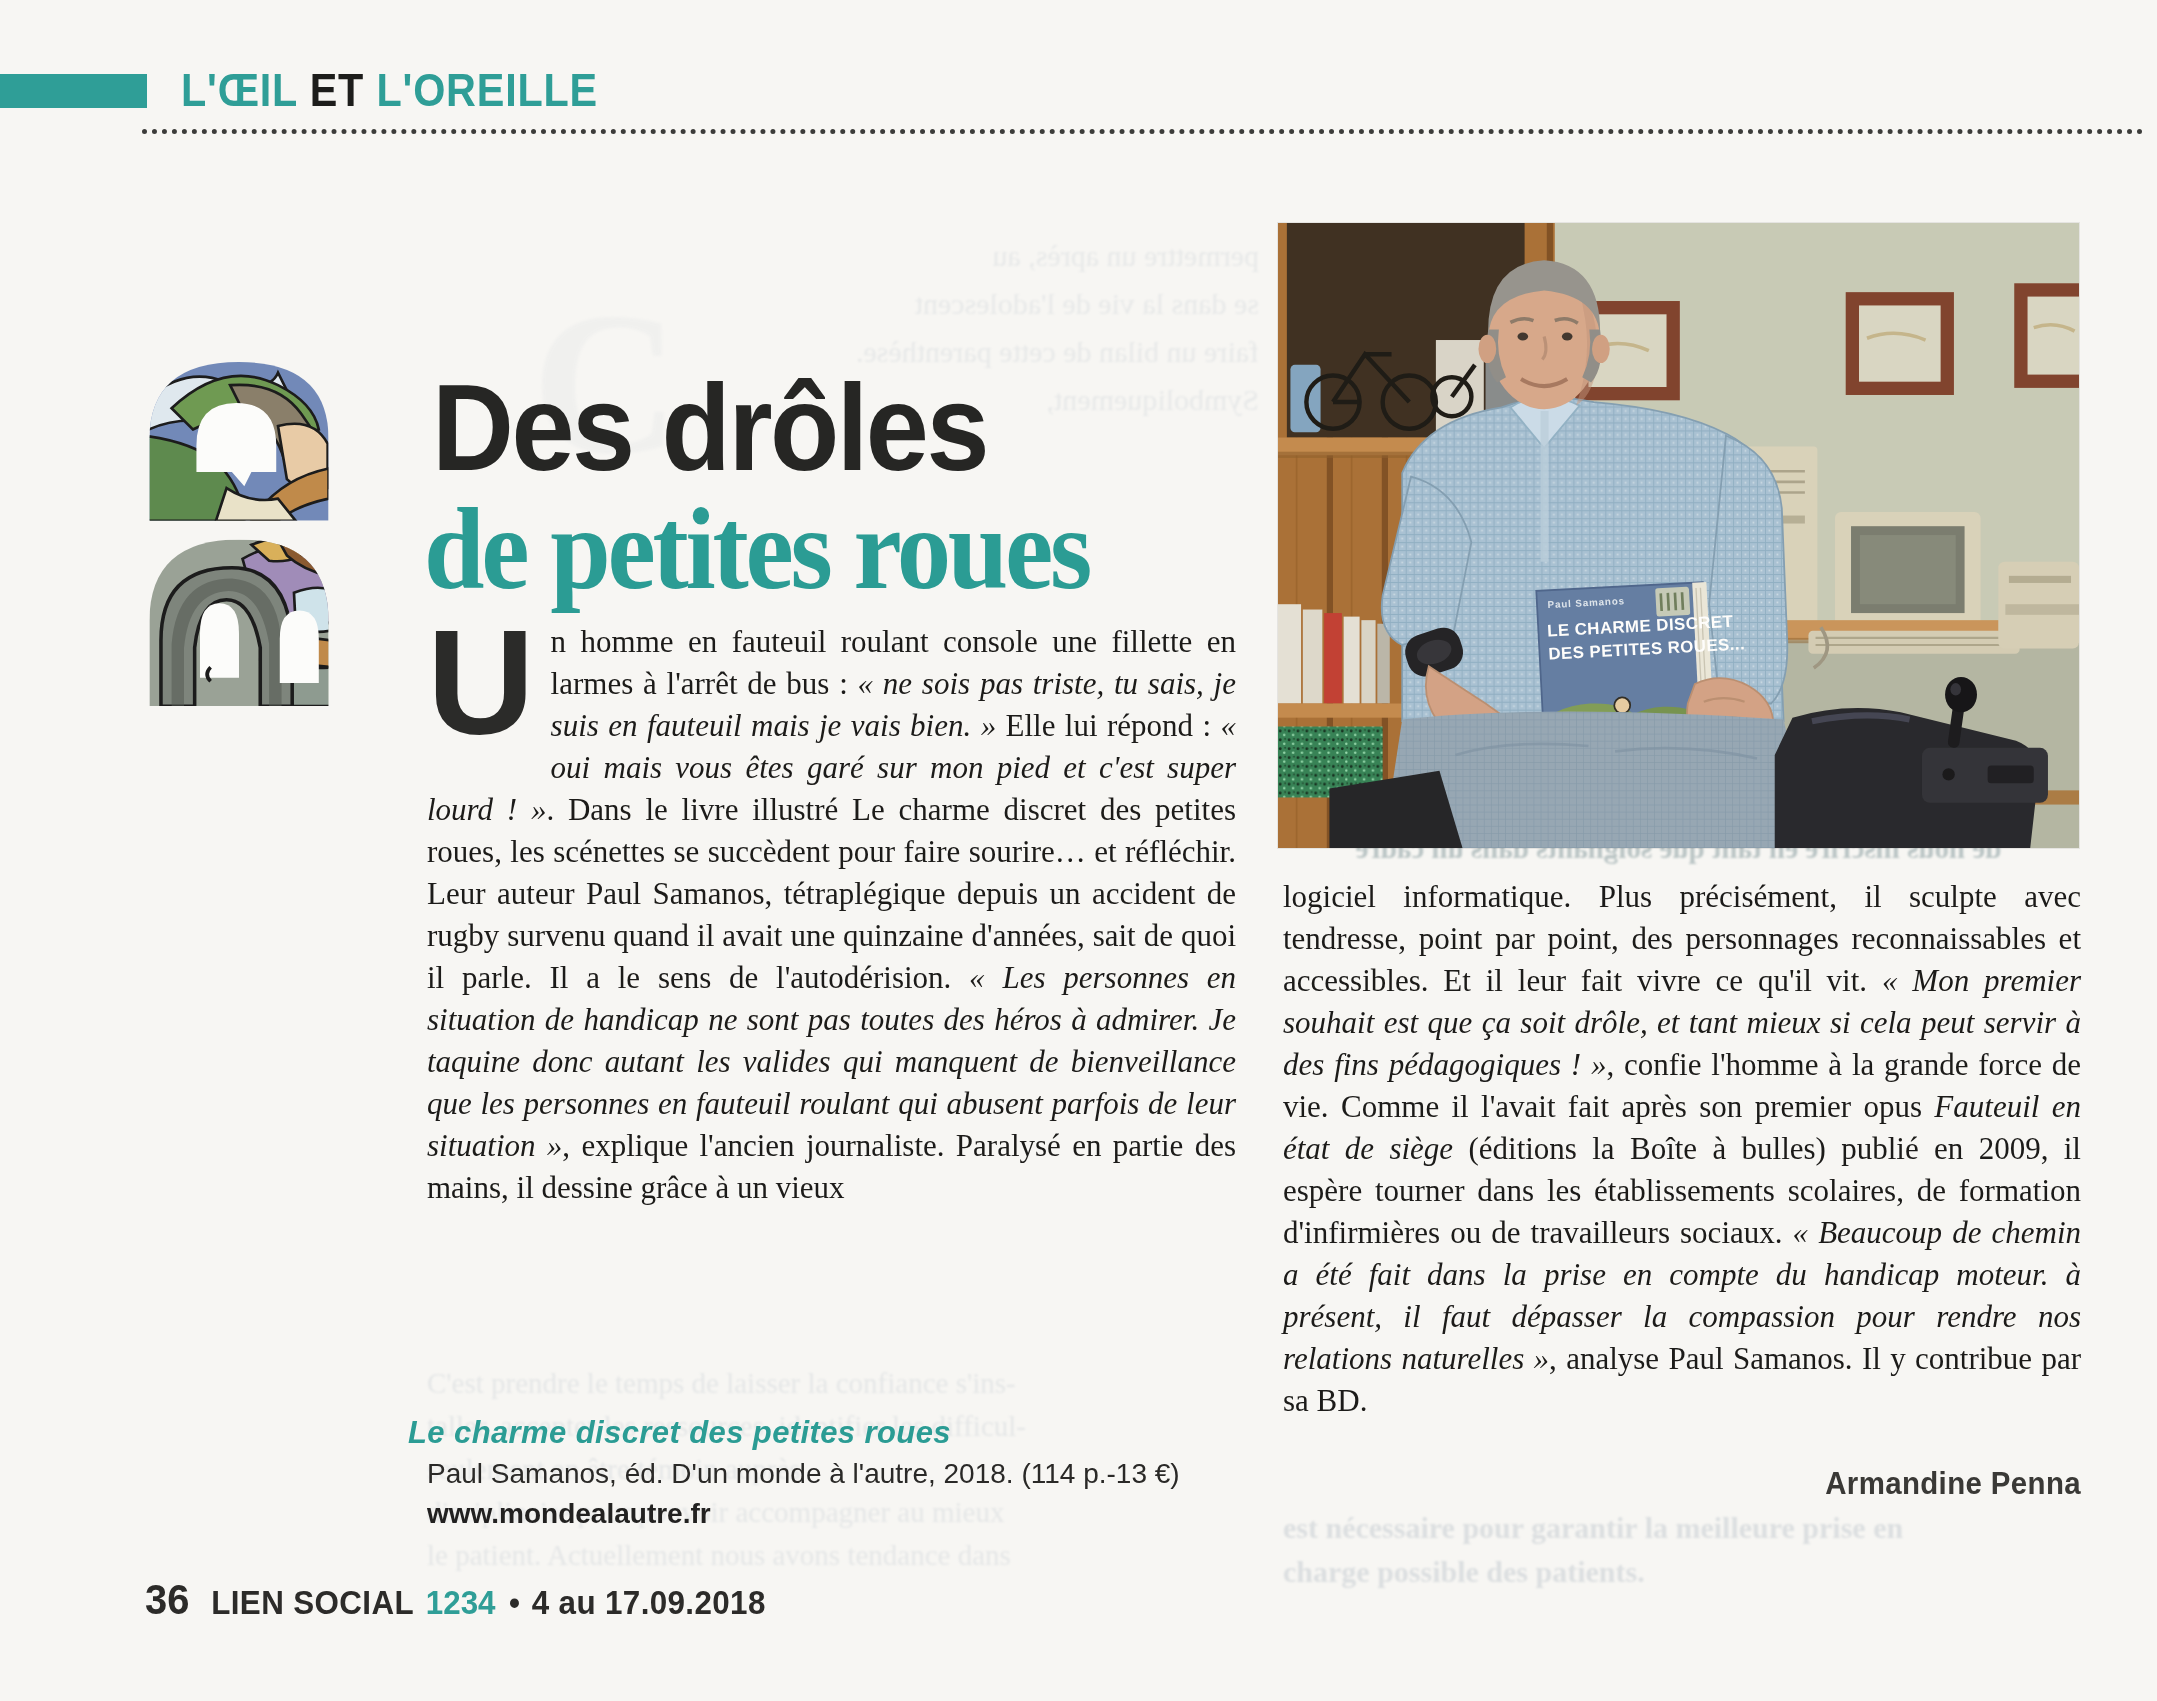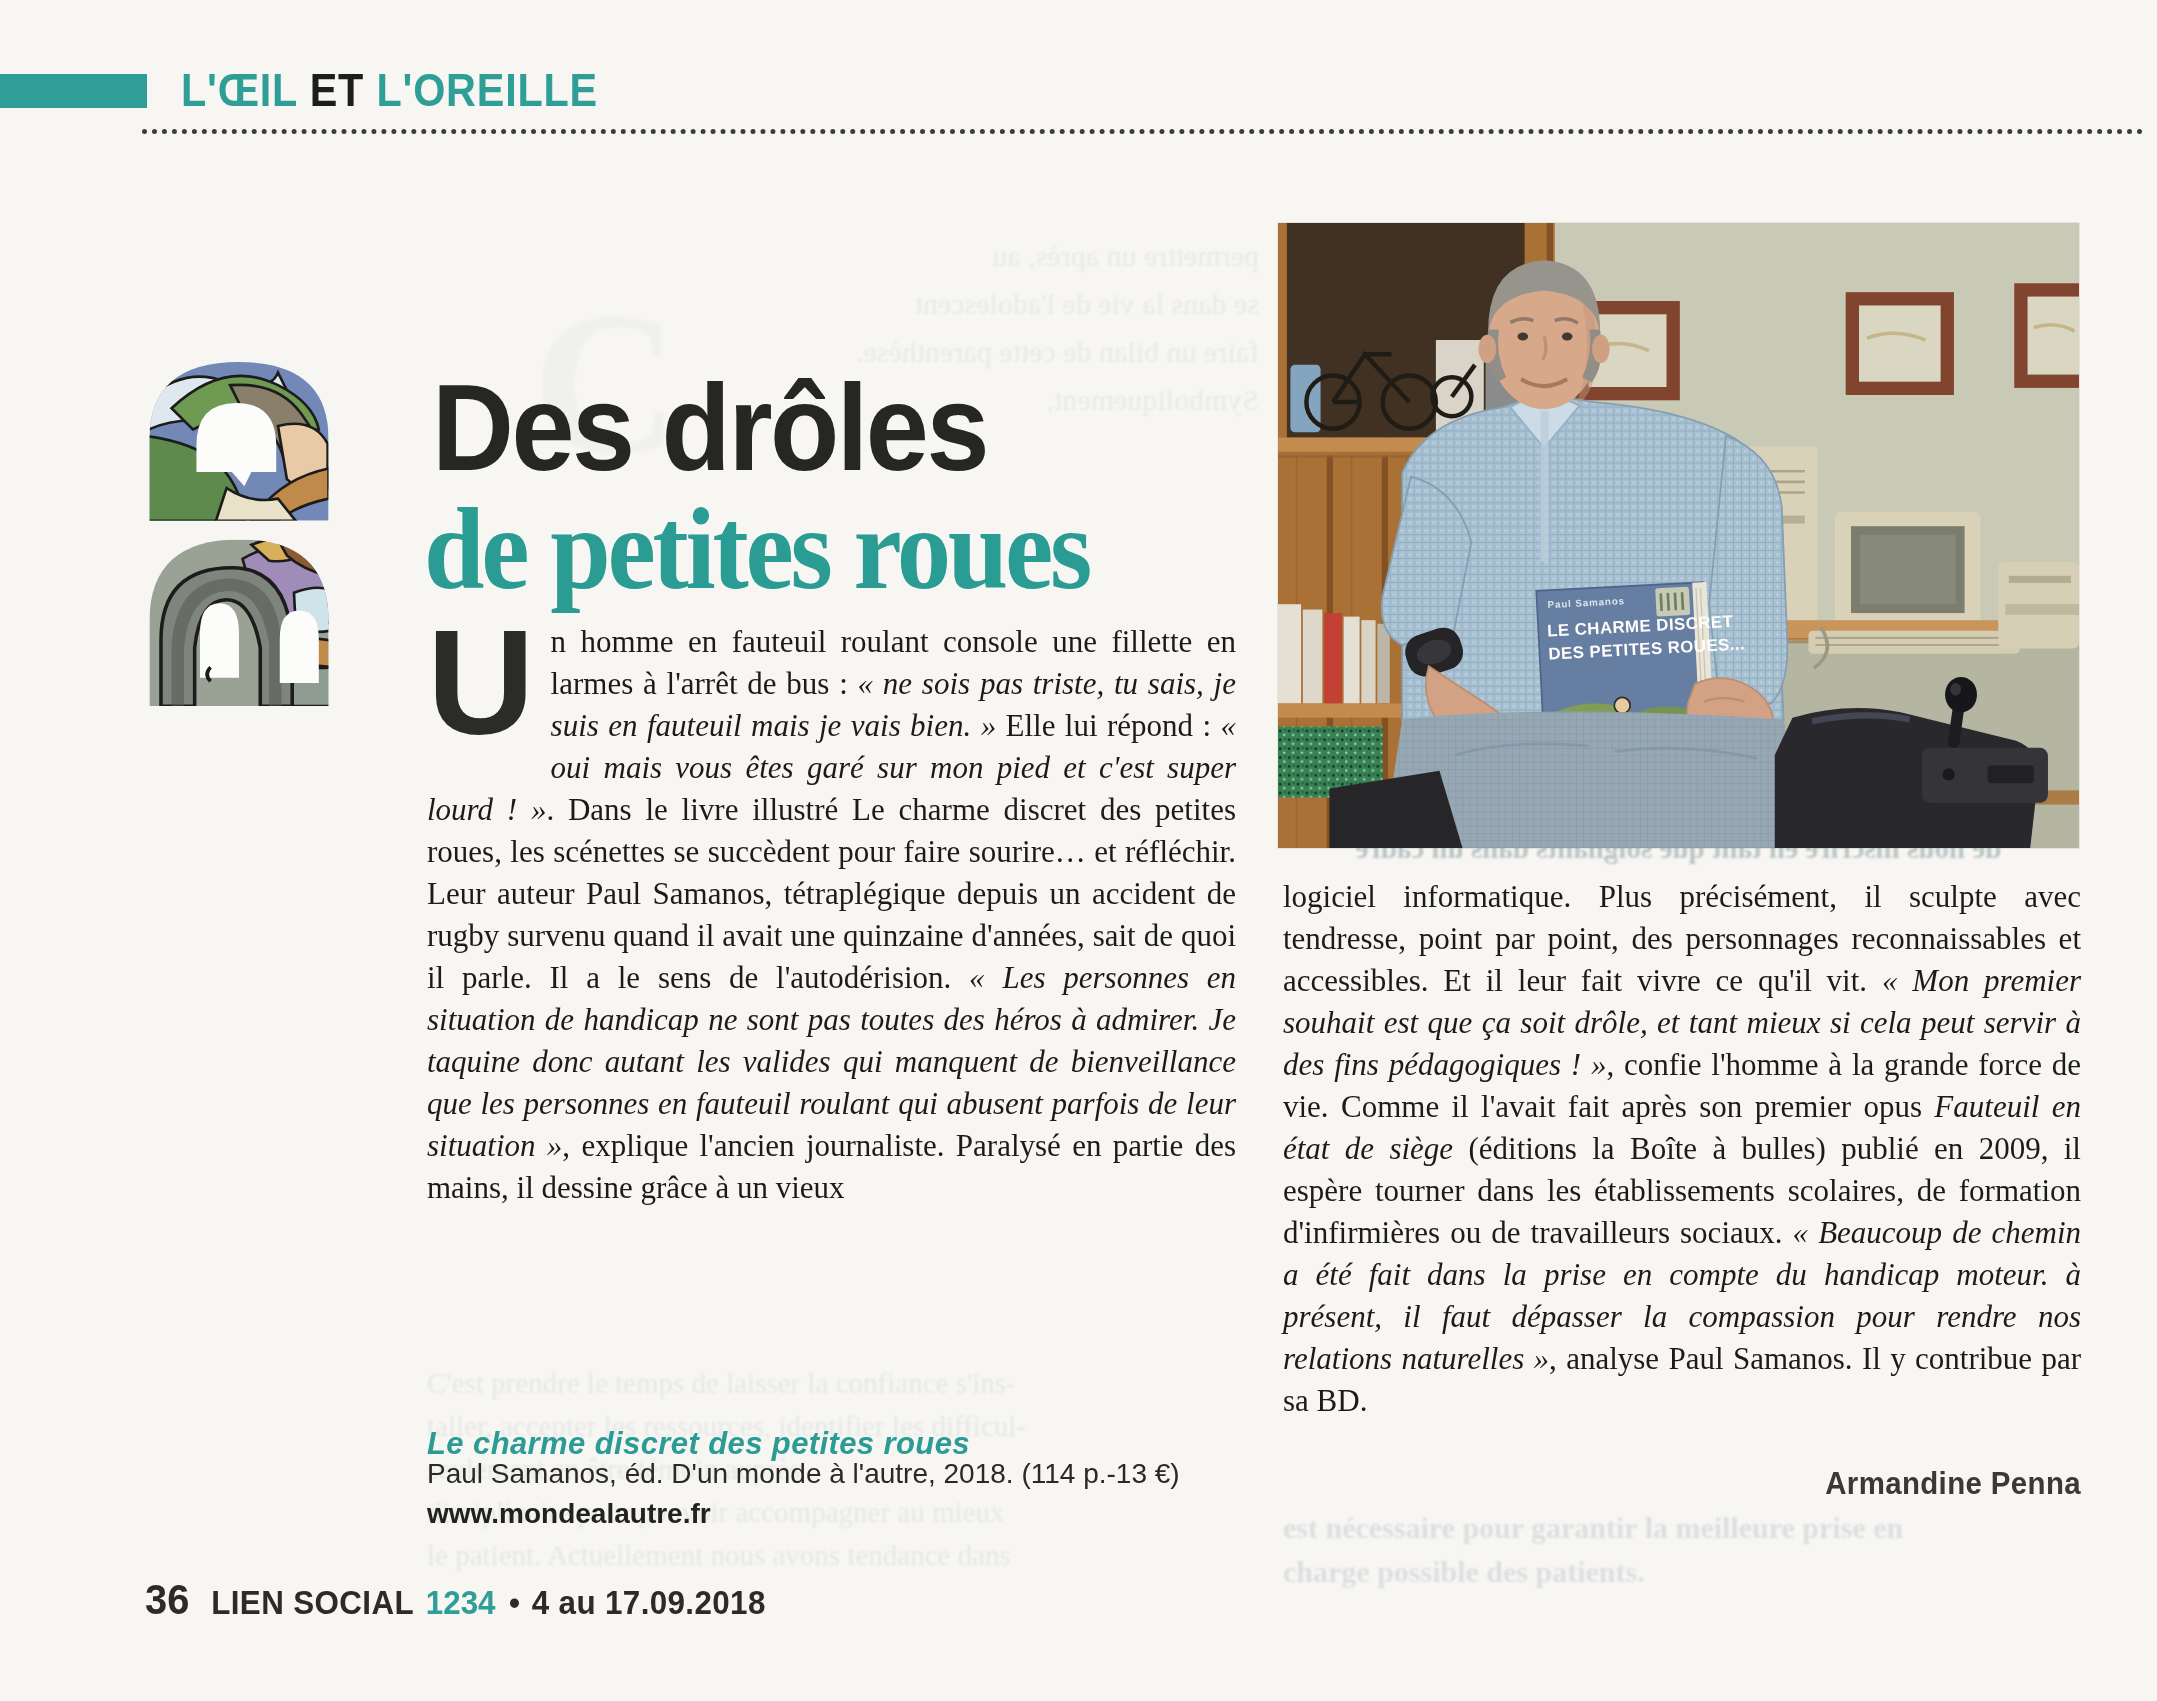--- a/index.html
+++ b/index.html
@@ -46,21 +46,21 @@
     font-weight:bold;font-size:149px;line-height:106px;height:122px;
     margin:8.9px 16px 0 0;color:#2b2b29;
   }
   .byline{
     left:1283px;top:1465px;width:798px;text-align:right;
     font-size:32px;font-weight:bold;color:#3a3936;letter-spacing:0.4px;
     transform:scaleX(.92);transform-origin:right top;
   }
 
   
-  .bi-title{left:427px;top:1415px;font-size:31px;font-weight:bold;font-style:italic;color:#2b9c94;letter-spacing:0.4px;margin-top:11px;}
+  .bi-title{left:408px;top:1415px;font-size:31px;font-weight:bold;font-style:italic;color:#2b9c94;letter-spacing:0.4px;}
   .bi-details{left:427px;top:1458px;font-size:28px;color:#2a2927;}
   .bi-url{left:427px;top:1498px;font-size:28px;font-weight:bold;color:#222120;text-align:center;}
 
   
   .footer{left:145px;top:1576px;display:flex;align-items:baseline;gap:23px;
     transform:scaleX(.95);transform-origin:left top;white-space:nowrap;}
   .f-num{font-size:42px;font-weight:bold;color:#2c2b29;}
   .f-mag{font-size:33px;font-weight:bold;color:#2c2b29;letter-spacing:0.4px;}
   .f-issue{font-size:33px;font-weight:bold;color:#2f9e97;margin-left:-10.6px;}
   .f-bullet{font-size:33px;font-weight:bold;color:#2c2b29;margin-left:-8.9px;}

